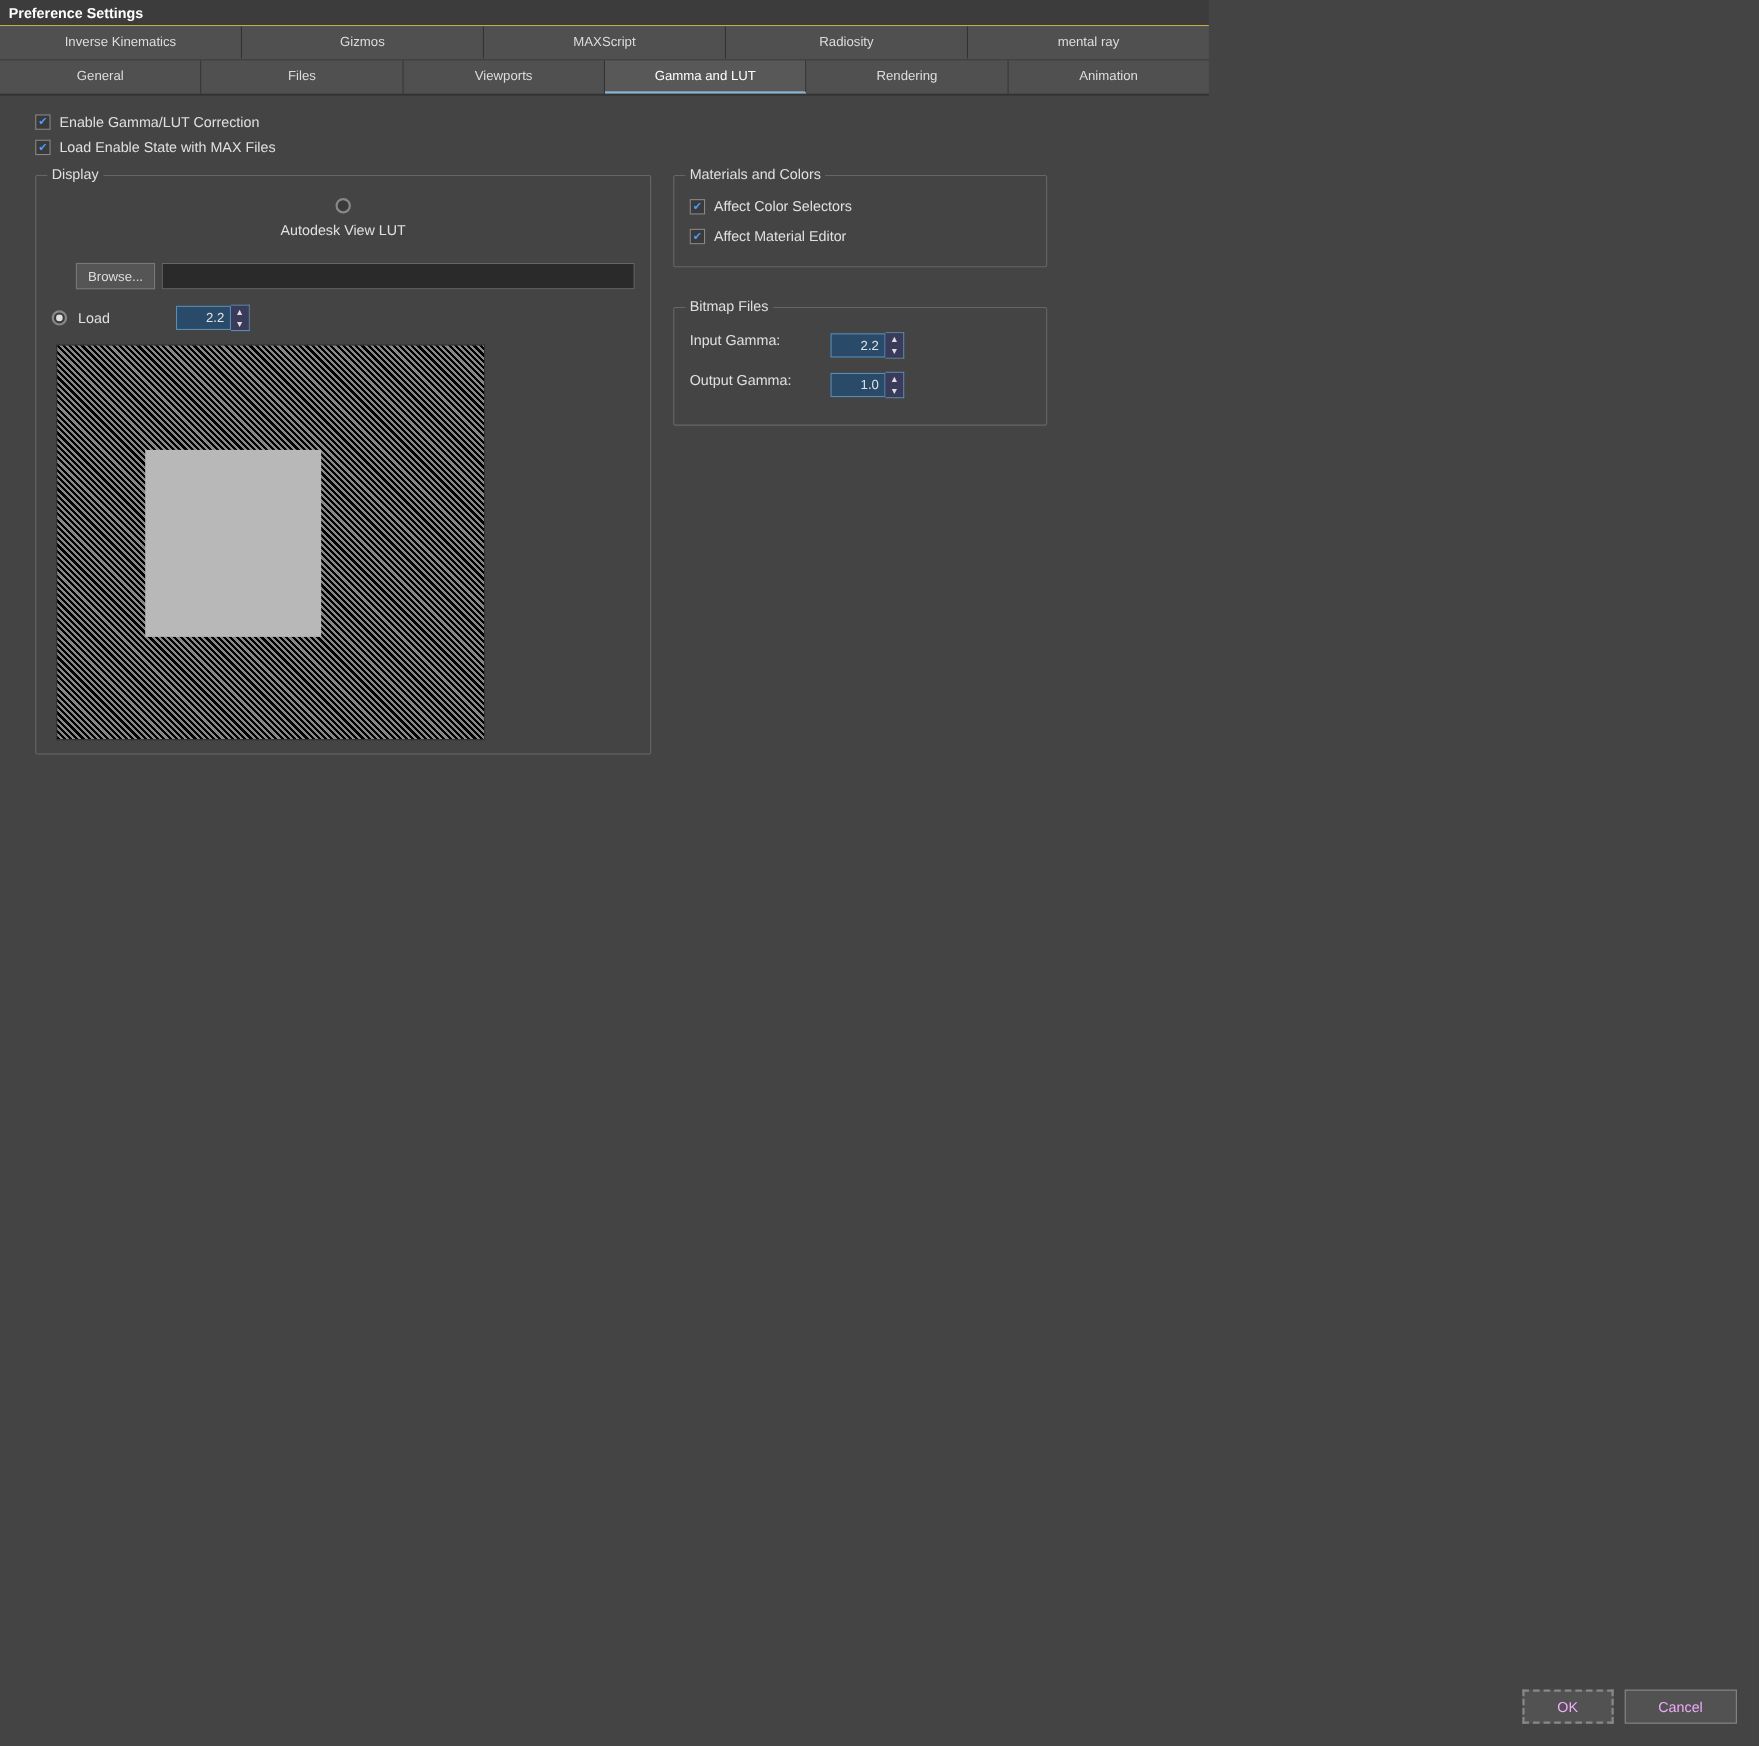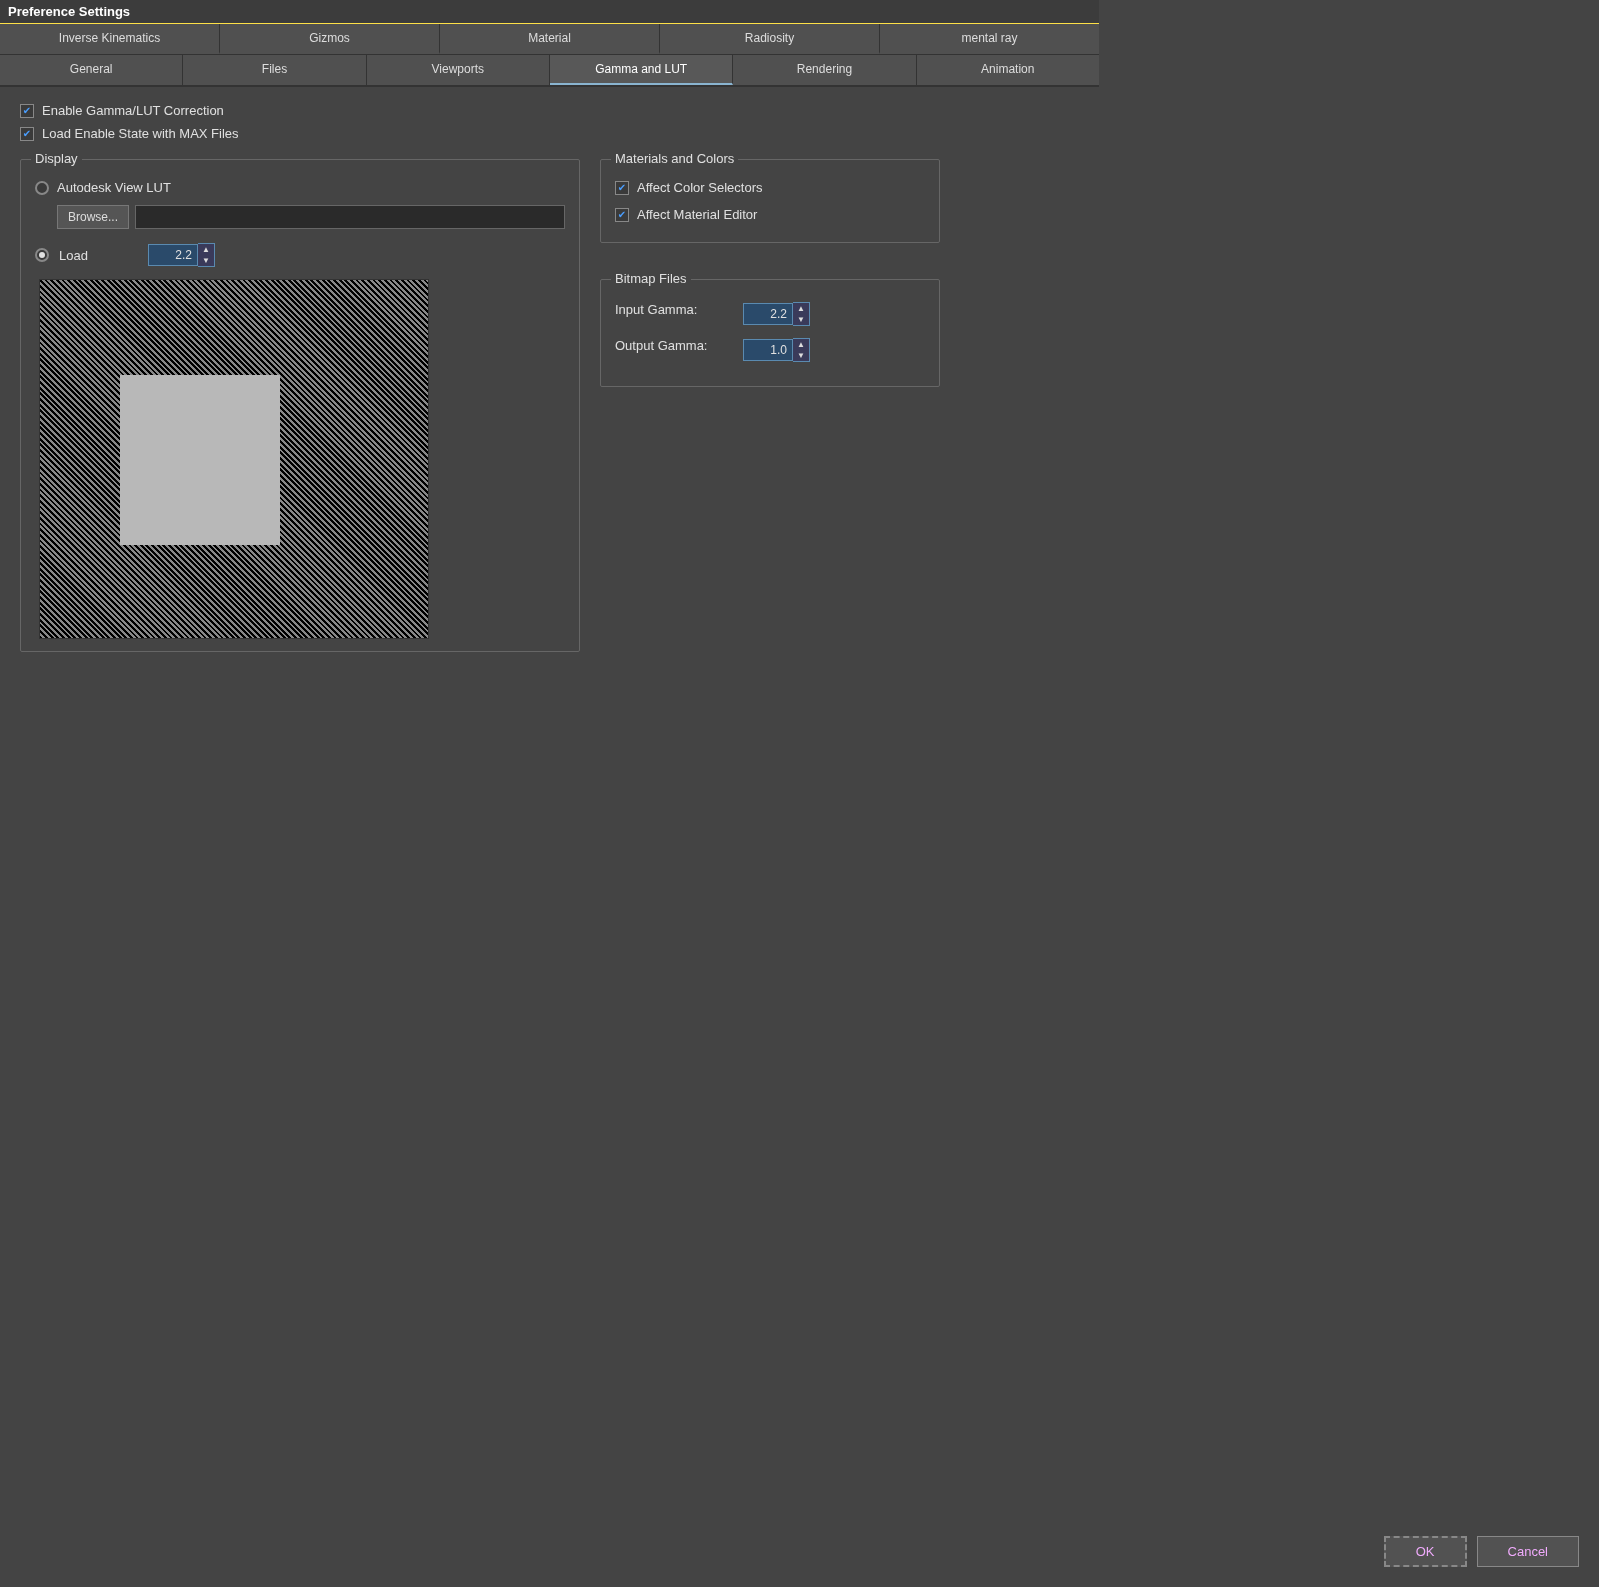--- a/index.html
+++ b/index.html
@@ -60,21 +60,21 @@
     }
 
     .tab2:last-child { border-right: none; }
     .tab2.active {
       background: #585858;
       border-bottom: 2px solid #8ab4d0;
       color: #fff;
     }
 
     .main-content {
-      padding: 16px 20px;
+      padding: 16px 32px;
     }
 
     .checkbox-row {
       display: flex;
       align-items: center;
       margin-bottom: 8px;
     }
 
     .checkbox-label {
       display: flex;
@@ -133,21 +133,22 @@
       display: flex;
       flex-direction: column;
       gap: 16px;
       flex: 1;
     }
 
     .radio-row {
       display: flex;
       align-items: center;
       gap: 8px;
-      margin-bottom: 10px;
+      margin-bottom: 22px;
+      flex-direction: column;
     }
 
     .custom-radio {
       width: 14px;
       height: 14px;
       border-radius: 50%;
       border: 2px solid #888;
       background: #3a3a3a;
       display: inline-flex;
       align-items: center;
@@ -313,21 +314,21 @@
 </div>
 
 <div class="tabs-row">
   <div class="tab">
     <span>Inverse Kinematics</span>
   </div>
   <div class="tab">
     <span>Gizmos</span>
   </div>
   <div class="tab">
-    <span>Material</span>
+    <span>MAXScript</span>
   </div>
   <div class="tab">
     <span>Radiosity</span>
   </div>
   <div class="tab">
     <span>mental ray</span>
   </div>
 </div>
 
 <div class="tabs-row2">

